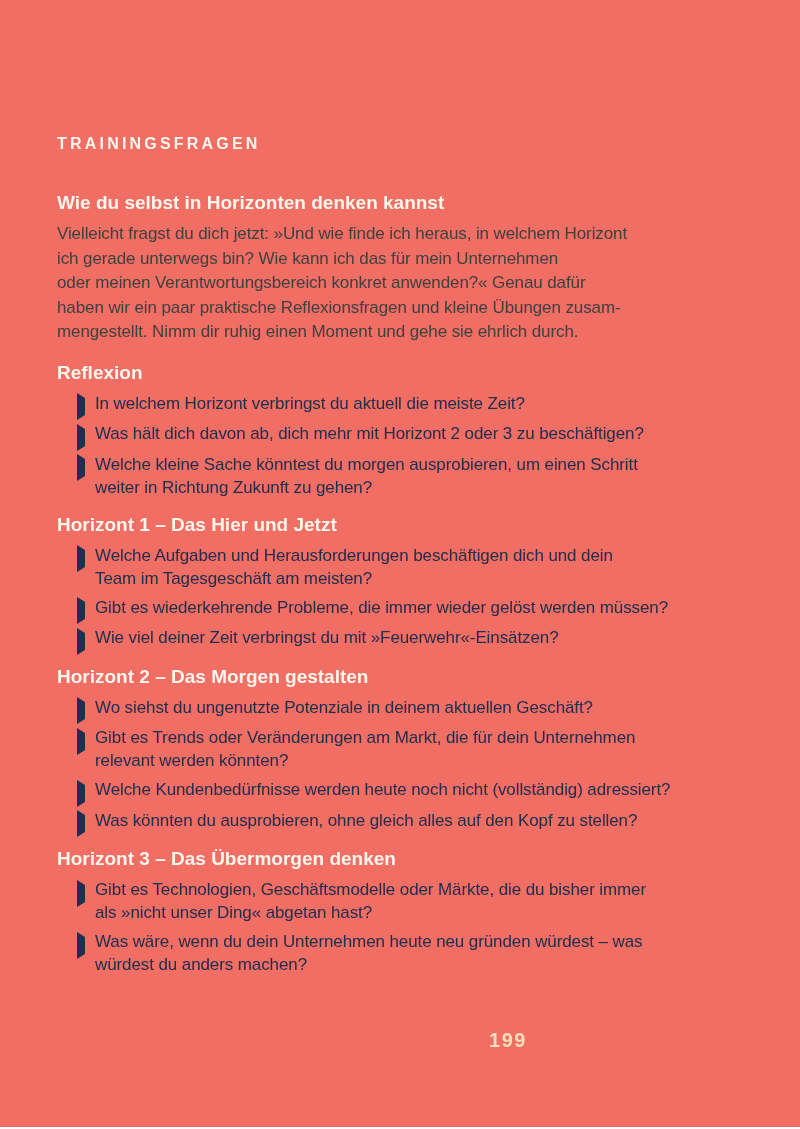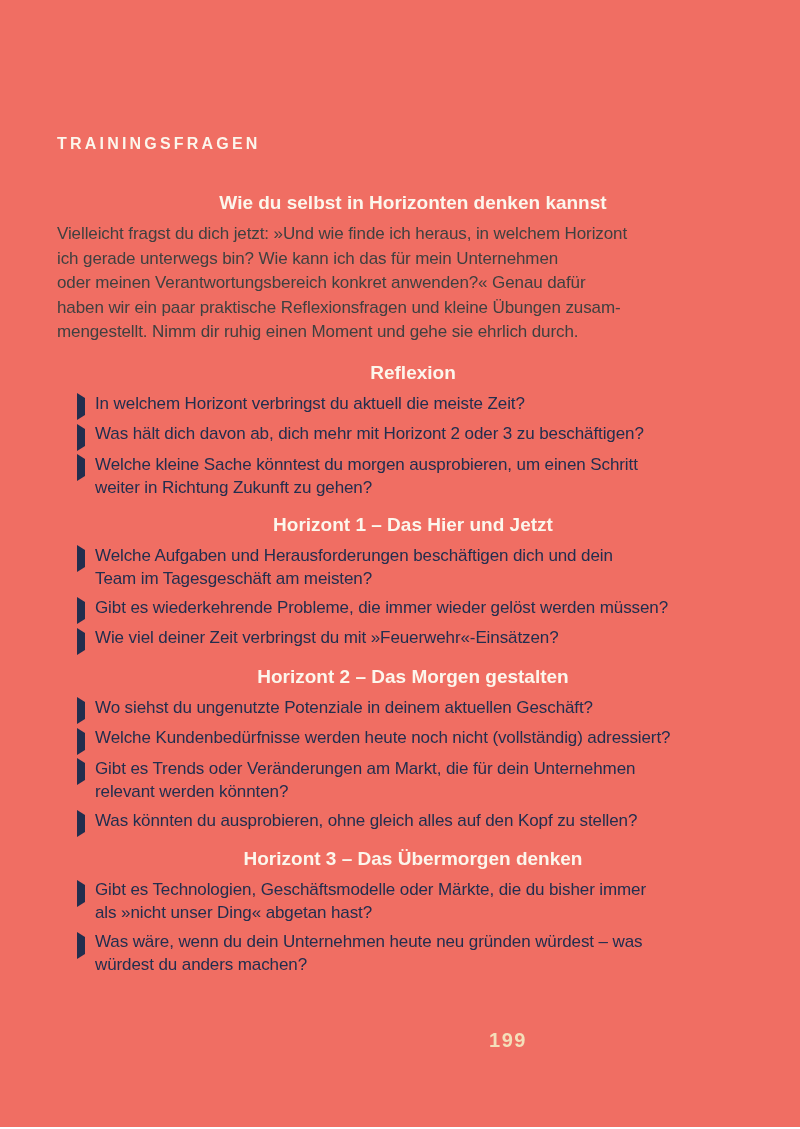--- a/index.html
+++ b/index.html
@@ -24,21 +24,20 @@
     color: #fcf6ec;
     line-height: 22px;
     margin: 0 0 36px 0;
   }
   .intro-heading, .section-heading {
     font-size: 19px;
     font-weight: 700;
     color: #fcf6ec;
     line-height: 24px;
     margin: 0 0 7px 0;
-    text-align: center;
   }
   .intro-body {
     font-size: 17px;
     line-height: 24.5px;
     letter-spacing: -0.1px;
     color: #404040;
     white-space: pre-line;
     margin: 0 0 16px 0;
   }
   .section { margin: 12px 0 14px 0; }
@@ -120,26 +119,26 @@
     </div>
 
     <div class="section">
       <p class="section-heading">Horizont 2 – Das Morgen gestalten</p>
       <div class="bullet">
         <span class="bullet-marker"><span class="tri"></span></span>
         <span class="bullet-text">Wo siehst du ungenutzte Potenziale in deinem aktuellen Geschäft?</span>
       </div>
       <div class="bullet">
         <span class="bullet-marker"><span class="tri"></span></span>
-        <span class="bullet-text">Welche Kundenbedürfnisse werden heute noch nicht (vollständig) adressiert?</span>
+        <span class="bullet-text">Gibt es Trends oder Veränderungen am Markt, die für dein Unternehmen
+relevant werden könnten?</span>
       </div>
       <div class="bullet">
         <span class="bullet-marker"><span class="tri"></span></span>
-        <span class="bullet-text">Gibt es Trends oder Veränderungen am Markt, die für dein Unternehmen
-relevant werden könnten?</span>
+        <span class="bullet-text">Welche Kundenbedürfnisse werden heute noch nicht (vollständig) adressiert?</span>
       </div>
       <div class="bullet">
         <span class="bullet-marker"><span class="tri"></span></span>
         <span class="bullet-text">Was könnten du ausprobieren, ohne gleich alles auf den Kopf zu stellen?</span>
       </div>
     </div>
 
     <div class="section">
       <p class="section-heading">Horizont 3 – Das Übermorgen denken</p>
       <div class="bullet">

